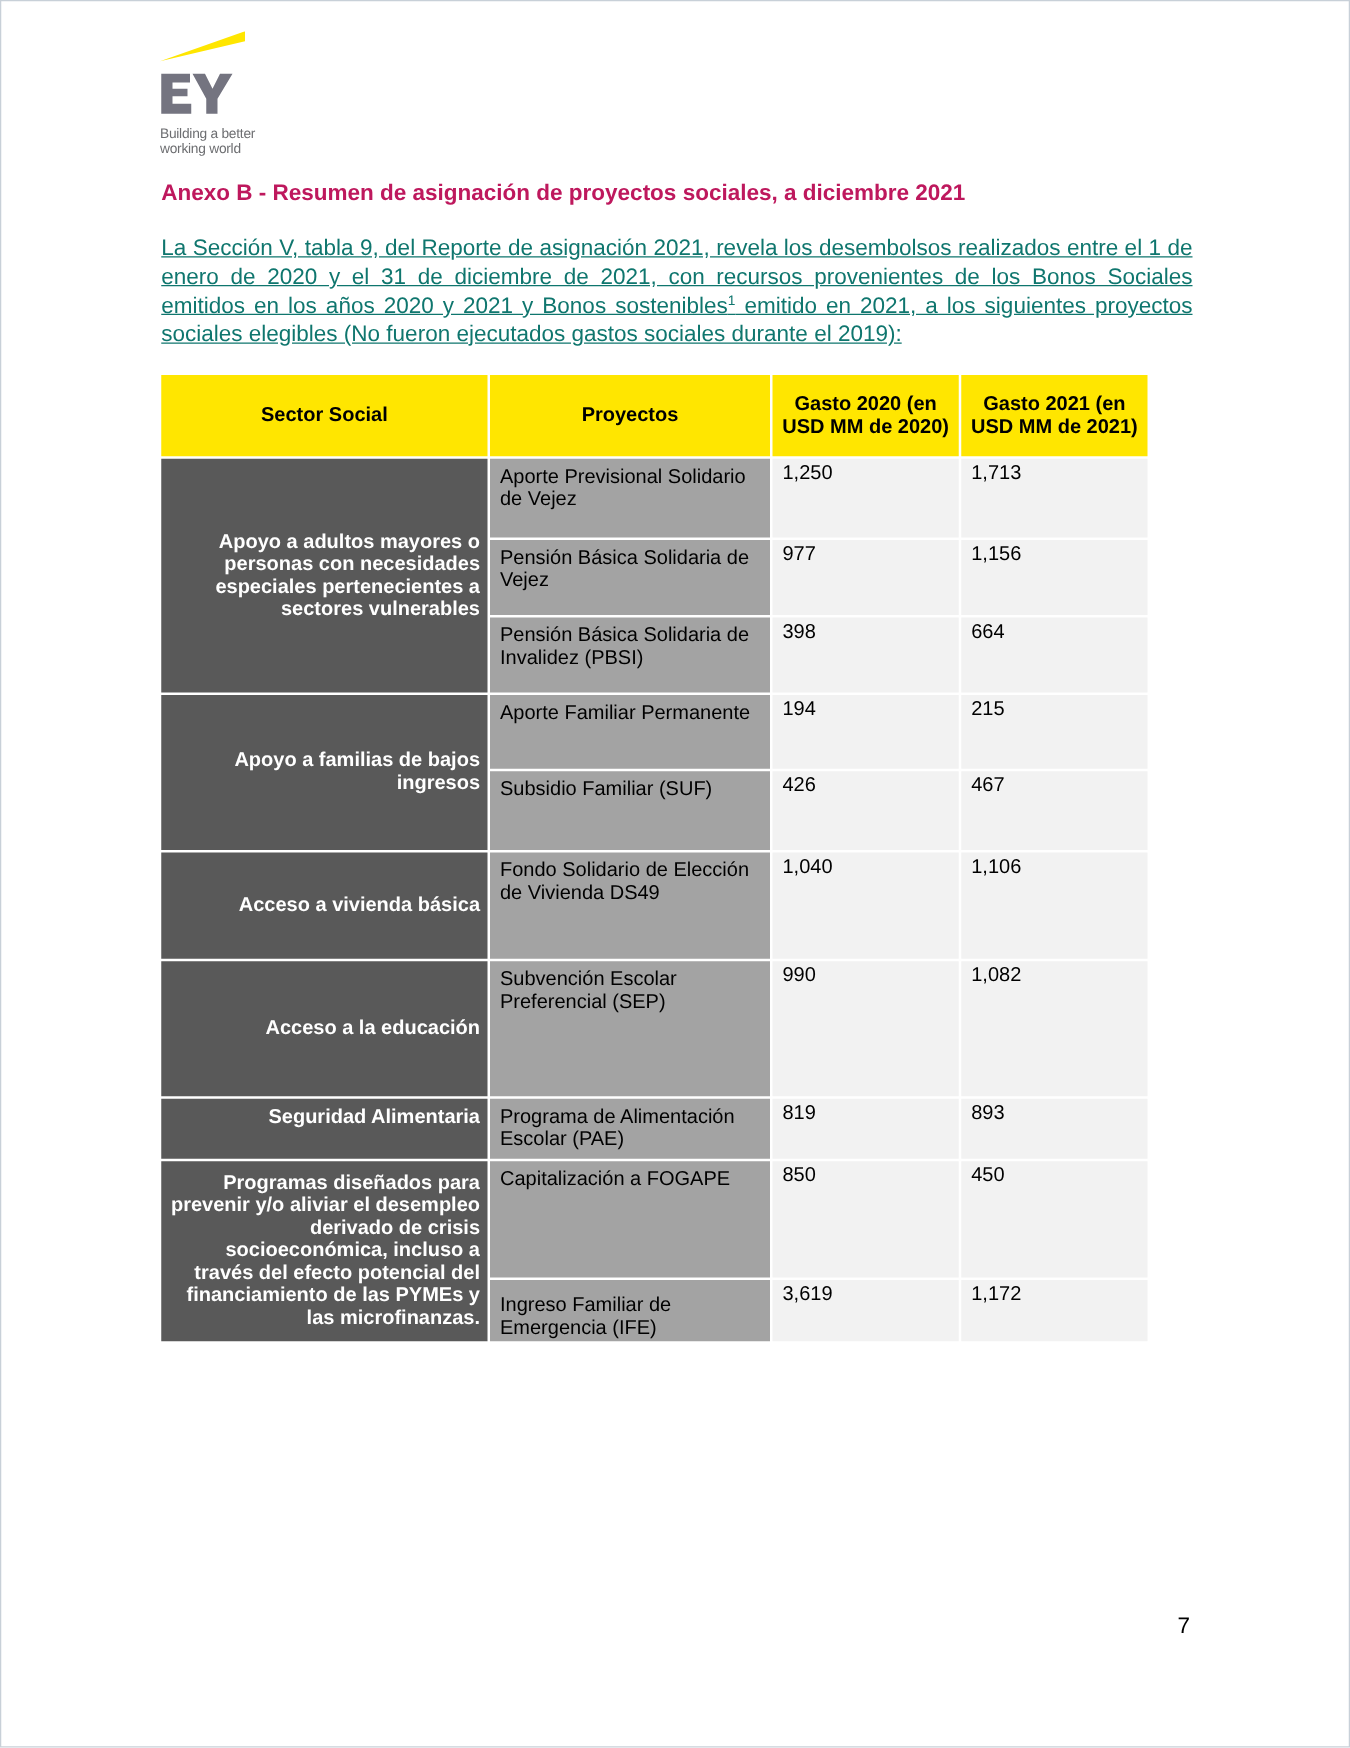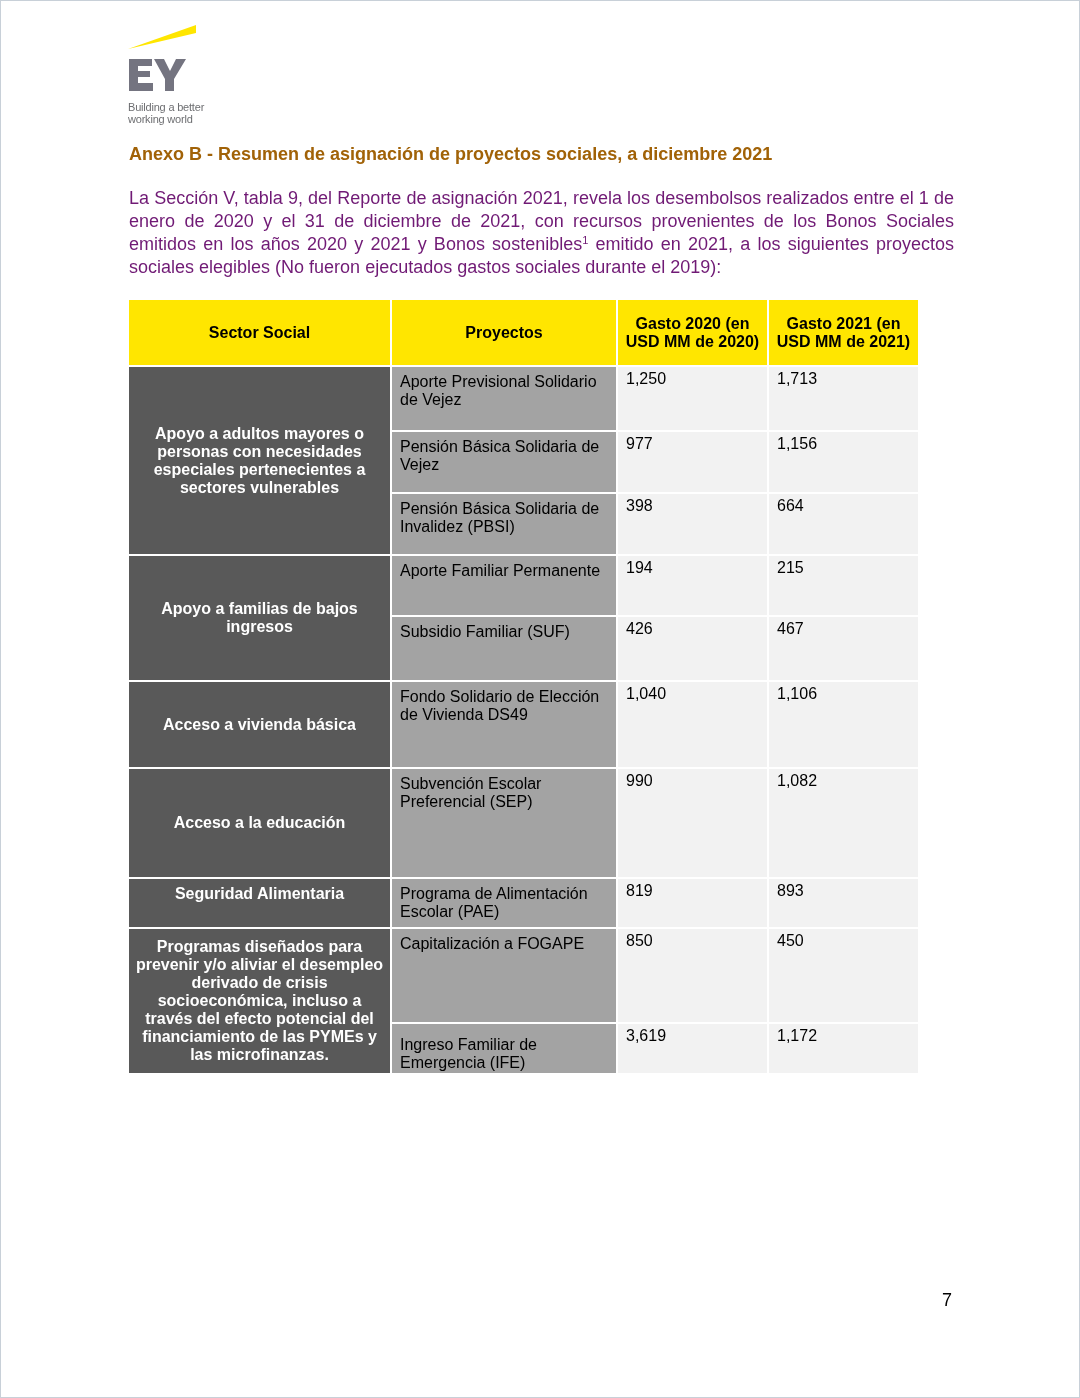--- a/index.html
+++ b/index.html
@@ -11,40 +11,40 @@
     .logo { position: absolute; left: 127px; top: 24px; width: 100px; height: 100px; }
     .logo svg { display: block; }
     .tagline {
       position: absolute; left: 127px; top: 100px;
       font-family: "Liberation Sans", sans-serif; font-size: 11px; line-height: 12px;
       color: #6d6e71; letter-spacing: -0.2px;
     }
     .title {
       position: absolute; left: 128px; top: 143px;
       font-family: "Liberation Sans", sans-serif; font-size: 18px; font-weight: bold;
-      color: #a16207; white-space: nowrap;
+      color: #be185d; white-space: nowrap;
     }
     .intro {
       position: absolute; left: 128px; top: 186px; width: 825px;
       font-family: "Liberation Sans", sans-serif; font-size: 18px; line-height: 23px;
-      color: #701a75; text-align: justify; text-align-last: left;
+      color: #0f766e; text-align: justify; text-align-last: left; text-decoration: underline;
     }
     .intro sup { font-size: 11px; vertical-align: 6px; line-height: 0; }
 
     table.alloc {
       position: absolute; left: 126px; top: 297px;
       border-collapse: separate; border-spacing: 2px;
       font-family: "Liberation Sans", sans-serif; font-size: 16px; color: #000;
     }
     table.alloc th {
       background: #ffe600; font-weight: bold; text-align: center; vertical-align: middle;
       font-size: 16px; line-height: 18px; padding: 0 6px; height: 65px;
     }
     table.alloc td.sector {
-      background: #595959; color: #fff; font-weight: bold; text-align: center;
+      background: #595959; color: #fff; font-weight: bold; text-align: right;
       vertical-align: middle; width: 249px; padding: 0 6px; line-height: 18px;
     }
     table.alloc td.proj {
       background: #a3a3a3; vertical-align: top; width: 208px;
       padding: 6px 8px 0 8px; line-height: 18px;
     }
     table.alloc td.num {
       background: #f2f2f2; vertical-align: top; 
       padding: 3px 8px 0 8px; line-height: 18px;
     }

